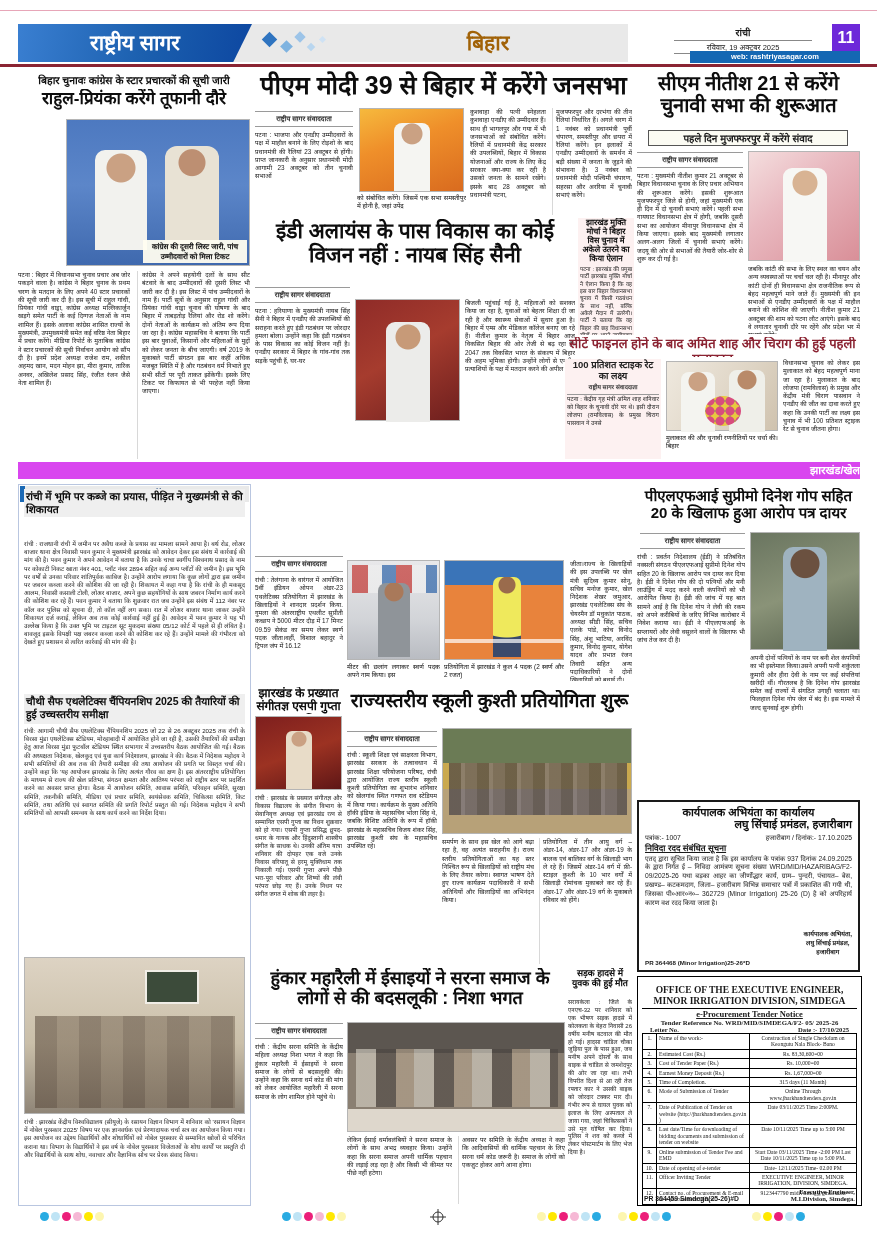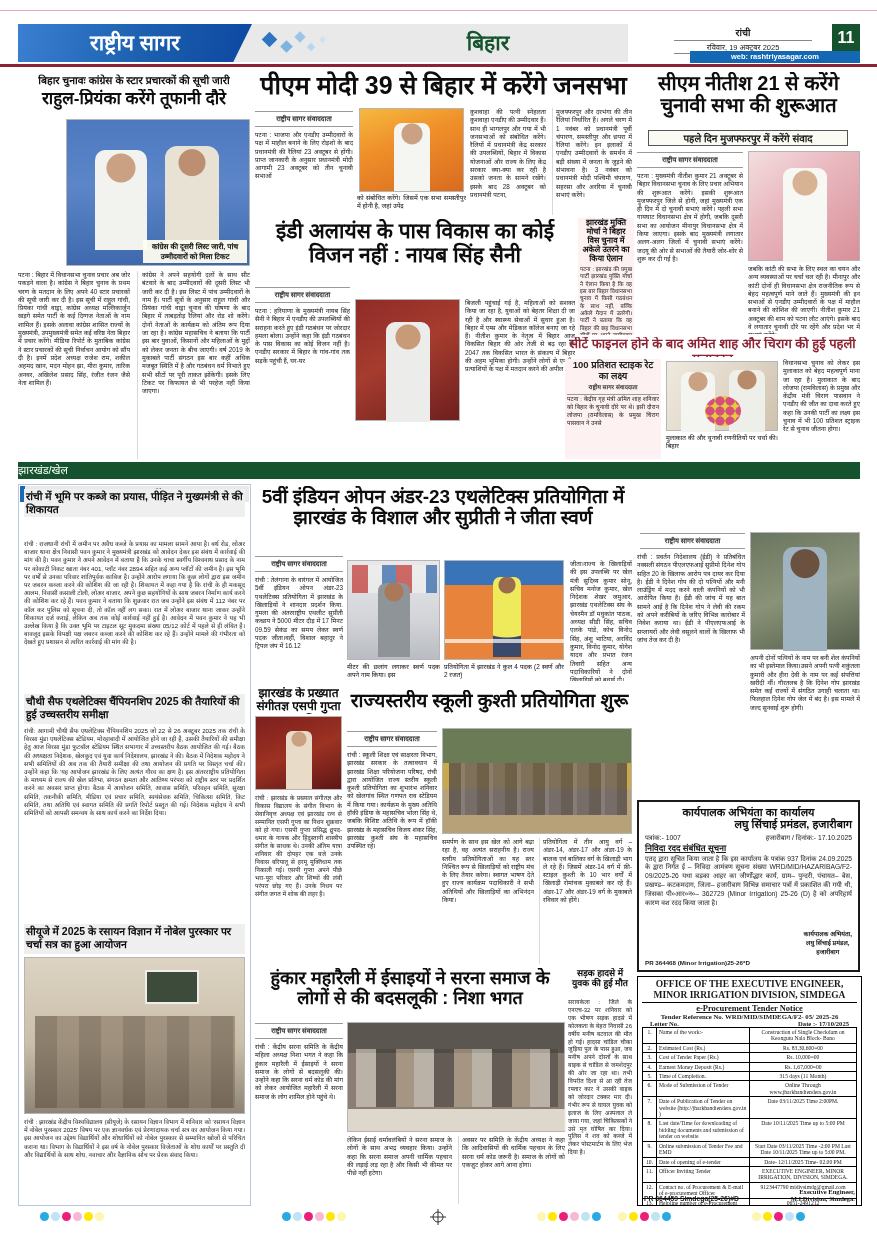--- a/index.html
+++ b/index.html
@@ -8,26 +8,26 @@
   .abs{position:absolute;box-sizing:border-box;overflow:hidden;}
   .bt{font-size:6.3px;line-height:1.32;text-align:justify;color:#222;}
   .hl{font-weight:bold;color:#0d0d0d;line-height:1.12;}
   .byline{font-size:6.8px;font-weight:bold;text-align:center;color:#333;
           border-bottom:1px solid #9a9a9a;padding:2px 0 3px 0;}
   .byline-top{border-top:1px solid #9a9a9a;}
   .cap{font-size:6.4px;font-weight:bold;line-height:1.3;text-align:justify;color:#111;}
   .photo{position:absolute;box-sizing:border-box;border:1px solid #b5b5b5;}
   .kicker{font-weight:bold;text-align:center;color:#111;}
   .subheadbar{border:1px solid #555;background:#fbfbf3;font-weight:bold;text-align:center;}
-  .secbar{background:#14532d;color:#fff;font-weight:normal;text-align:left;}
+  .secbar{background:#d946ef;color:#fff;font-weight:bold;text-align:right;}
   .dcol-head{background:#e9e9e9;color:#0d3a7a;font-weight:bold;text-align:center;
              border-left:5px solid #1b69b5;padding-left:48px;}
   .dcol-hl{font-weight:bold;background:#efefef;color:#0d0d0d;line-height:1.25;padding:1px 2px;}
   .tender-hi{border:2px solid #1a1a1a;background:#fff;padding:4px 6px;}
-  .tender-en{border:1.5px solid #000;background:#fff;padding:2px 4px;font-family:"Liberation Serif",serif;}
+  .tender-en{border:1.5px solid #000;background:#fff;padding:8px 4px;font-family:"Liberation Serif",serif;}
   .ten-office{font-weight:bold;text-align:center;font-size:9.5px;line-height:1.15;}
   .ten-notice{font-weight:bold;text-align:center;font-size:8.5px;text-decoration:underline;}
   .ten-ref{font-weight:bold;font-size:6.8px;text-align:center;}
   table.ten{border-collapse:collapse;width:100%;font-size:5.6px;line-height:1.15;}
   table.ten td{border:1px solid #000;padding:1px 2px;vertical-align:top;}
   table.ten td.no{width:9px;text-align:center;}
   table.ten td.lb{width:88px;}
   table.ten td.vl{text-align:center;}
   .pre{white-space:pre-line;}
   .dots{position:absolute;display:flex;gap:2px;}
@@ -46,27 +46,27 @@
       <div style="color:#fff;font-weight:bold;font-size:21px;text-align:center;line-height:38px;">राष्ट्रीय सागर</div>
     </div>
 
     <div class="abs" style="left:242px;top:6px;width:90px;height:28px;">
       <div class="abs" style="left:4px;top:4px;width:11px;height:11px;background:#2f74c0;transform:rotate(45deg);"></div>
       <div class="abs" style="left:22px;top:12px;width:9px;height:9px;background:#7fb3e0;transform:rotate(45deg);"></div>
       <div class="abs" style="left:36px;top:3px;width:8px;height:8px;background:#9cc4e8;transform:rotate(45deg);"></div>
       <div class="abs" style="left:48px;top:14px;width:6px;height:6px;background:#b9d6ef;transform:rotate(45deg);"></div>
       <div class="abs" style="left:60px;top:7px;width:5px;height:5px;background:#cfe2f4;transform:rotate(45deg);"></div>
     </div>
-    <div class="abs" style="left:380px;top:4px;width:180px;height:32px;font-weight:bold;font-size:21px;text-align:center;color:#14532d;">बिहार</div>
+    <div class="abs" style="left:380px;top:4px;width:180px;height:32px;font-weight:bold;font-size:21px;text-align:center;color:#a16207;">बिहार</div>
 
     <div class="abs" style="left:656px;top:2px;width:138px;height:34px;text-align:center;">
       <div style="font-weight:bold;font-size:9.5px;">रांची</div>
       <div style="border-top:1px solid #888;border-bottom:1px solid #888;font-size:7.5px;padding:1px 0;margin-top:1px;">रविवार, 19 अक्टूबर 2025</div>
     </div>
-    <div class="abs" style="left:814px;top:0;width:28px;height:28px;background:#14532d;color:#fff;font-weight:bold;font-size:16px;text-align:center;line-height:28px;">11</div>
+    <div class="abs" style="left:814px;top:0;width:28px;height:28px;background:#6d28d9;color:#fff;font-weight:bold;font-size:16px;text-align:center;line-height:28px;">11</div>
     <div class="abs" style="left:672px;top:27px;width:170px;height:12px;background:#1467b3;color:#fff;font-weight:bold;font-size:7.5px;text-align:center;line-height:12px;">web: rashtriyasagar.com</div>
   </div>
   <div class="abs" style="left:0;top:64px;width:877px;height:3px;background:#8a2433;"></div>
 
   <div class="abs kicker" style="left:18px;top:73px;width:232px;height:15px;font-size:10.5px;">बिहार चुनावः कांग्रेस के स्टार प्रचारकों की सूची जारी</div>
   <div class="abs hl" style="left:18px;top:89px;width:232px;height:26px;font-size:17px;text-align:center;">राहुल-प्रियंका करेंगे तूफानी दौरे</div>
   <div class="photo" style="left:66px;top:119px;width:184px;height:147px;background:linear-gradient(180deg,#4d79c0 0%,#5c86c9 45%,#3f69ae 100%);">
     <div class="abs" style="left:28px;top:30px;width:52px;height:100px;background:radial-gradient(circle at 50% 18%,#caa183 0 14px,#f2f2ee 15px 100%);border-radius:10px 10px 0 0;"></div>
     <div class="abs" style="left:98px;top:26px;width:54px;height:104px;background:radial-gradient(circle at 50% 16%,#bd8f72 0 13px,#e8e2d4 14px 100%);border-radius:12px 12px 0 0;"></div>
     <div class="abs cap" style="right:2px;bottom:2px;width:104px;background:rgba(255,253,240,0.95);padding:2px 3px;font-size:7.3px;text-align:center;">कांग्रेस की दूसरी लिस्ट जारी, पांच उम्मीदवारों को मिला टिकट</div>
@@ -121,28 +121,26 @@
   <div class="abs bt" style="left:783px;top:359px;width:77px;height:100px;">विधानसभा चुनाव को लेकर इस मुलाकात को बेहद महत्वपूर्ण माना जा रहा है। मुलाकात के बाद लोजपा (रामविलास) के प्रमुख और केंद्रीय मंत्री चिराग पासवान ने एनडीए की जीत का दावा करते हुए कहा कि उनकी पार्टी का लक्ष्य इस चुनाव में भी 100 प्रतिशत स्ट्राइक रेट से चुनाव जीतना होगा।</div>
 
   <div class="abs secbar" style="left:18px;top:462px;width:842px;height:17px;font-size:11px;line-height:17px;">झारखंड/खेल</div>
 
   <div class="abs" style="left:18px;top:484px;width:233px;height:722px;border:1px solid #b9c6e0;"></div>
   <div class="abs dcol-head" style="left:20px;top:486px;width:229px;height:16px;font-size:11px;line-height:16px;">डबल कॉलम न्यूज</div>
   <div class="abs dcol-hl" style="left:24px;top:489px;width:221px;height:28px;font-size:10.5px;">रांची में भूमि पर कब्जे का प्रयास, पीड़ित ने मुख्यमंत्री से की शिकायत</div>
   <div class="abs bt" style="left:24px;top:540px;width:221px;height:150px;font-size:6.2px;">रांची : राजधानी रांची में जमीन पर अवैध कब्जे के प्रयास का मामला सामने आया है। बर्थ रोड, लोअर बाजार थाना क्षेत्र निवासी पवन कुमार ने मुख्यमंत्री झारखंड को आवेदन देकर इस संबंध में कार्रवाई की मांग की है। पवन कुमार ने अपने आवेदन में बताया है कि उनके चाचा स्वर्गीय विश्वनाथ प्रसाद के नाम पर कोकाटी निकट खाता नंबर 401, प्लॉट नंबर 2894 सहित कई अन्य प्लॉटों की जमीन है। इस भूमि पर वर्षों से उनका परिवार शांतिपूर्वक काबिज है। उन्होंने आरोप लगाया कि कुछ लोगों द्वारा इस जमीन पर जबरन कब्जा करने की कोशिश की जा रही है। शिकायत में कहा गया है कि रांची के ही मकसूद आलम, निवासी कसाली टोली, लोअर बाजार, अपने कुछ सहयोगियों के साथ जबरन निर्माण कार्य करने की कोशिश कर रहे हैं। पवन कुमार ने बताया कि शुक्रवार रात जब उन्होंने इस संबंध में 112 नंबर पर कॉल कर पुलिस को सूचना दी, तो कॉल नहीं लग सका। रात में लोअर बाजार थाना जाकर उन्होंने शिकायत दर्ज कराई, लेकिन अब तक कोई कार्रवाई नहीं हुई है। आवेदन में पवन कुमार ने यह भी उल्लेख किया है कि उक्त भूमि पर टाइटल सूट मुकदमा संख्या 05/12 कोर्ट में पहले से ही लंबित है। बावजूद इसके विपक्षी पक्ष जबरन कब्जा करने की कोशिश कर रहे हैं। उन्होंने मामले की गंभीरता को देखते हुए प्रशासन से त्वरित कार्रवाई की मांग की है।</div>
   <div class="abs dcol-hl" style="left:24px;top:694px;width:221px;height:30px;font-size:10.5px;">चौथी सैफ एथलेटिक्स चैंपियनशिप 2025 की तैयारियों की हुई उच्चस्तरीय समीक्षा</div>
   <div class="abs bt" style="left:24px;top:727px;width:221px;height:193px;font-size:6.2px;">रांची: आगामी चौथी सैफ एथलेटिक्स चैंपियनशिप 2025 जो 22 से 26 अक्टूबर 2025 तक रांची के बिरसा मुंडा एथलेटिक्स स्टेडियम, मोरहाबादी में आयोजित होने जा रही है, उसकी तैयारियों की समीक्षा हेतु आज बिरसा मुंडा फुटबॉल स्टेडियम स्थित सभागार में उच्चस्तरीय बैठक आयोजित की गई। बैठक की अध्यक्षता निदेशक, खेलकूद एवं युवा कार्य निदेशालय, झारखंड ने की। बैठक में निदेशक महोदय ने सभी समितियों की अब तक की तैयारी समीक्षा की तथा आयोजन की प्रगति पर विस्तृत चर्चा की। उन्होंने कहा कि 'यह आयोजन झारखंड के लिए अत्यंत गौरव का क्षण है। इस अंतरराष्ट्रीय प्रतियोगिता के माध्यम से राज्य की खेल प्रतिभा, संगठन क्षमता और आतिथ्य परंपरा को राष्ट्रीय स्तर पर प्रदर्शित करने का अवसर प्राप्त होगा। बैठक में आयोजन समिति, आवास समिति, परिवहन समिति, सुरक्षा समिति, तकनीकी समिति, मीडिया एवं प्रचार समिति, स्वयंसेवक समिति, चिकित्सा समिति, किट समिति, तथा अतिथि एवं स्वागत समिति की प्रगति रिपोर्ट प्रस्तुत की गई। निदेशक महोदय ने सभी समितियों को आपसी समन्वय के साथ कार्य करने का निर्देश दिया।</div>
-  <div class="abs dcol-hl" style="left:24px;top:924px;width:221px;height:30px;font-size:10.5px;">सीयूजे में 2025 के रसायन विज्ञान में नोबेल पुरस्कार पर चर्चा सत्र का हुआ आयोजन</div>
   <div class="photo" style="left:24px;top:957px;width:221px;height:157px;background:linear-gradient(180deg,#ddd3c3 0%,#cabfa9 55%,#8f8577 100%);">
     <div class="abs" style="left:120px;top:12px;width:54px;height:34px;background:#3c4b3a;border:2px solid #f0ede6;"></div>
     <div class="abs" style="left:10px;top:58px;width:200px;height:92px;background:repeating-linear-gradient(90deg,#5a4a3c 0 22px,#7a6a58 22px 44px);opacity:0.55;"></div>
   </div>
   <div class="abs bt" style="left:24px;top:1118px;width:221px;height:84px;font-size:6.2px;">रांची : झारखंड केंद्रीय विश्वविद्यालय (सीयूजे) के रसायन विज्ञान विभाग में शनिवार को 'रसायन विज्ञान में नोबेल पुरस्कार 2025' विषय पर एक ज्ञानवर्धक एवं प्रेरणादायक चर्चा सत्र का आयोजन किया गया। इस आयोजन का उद्देश्य विद्यार्थियों और शोधार्थियों को नोबेल पुरस्कार से सम्मानित खोजों से परिचित कराना था। विभाग के विद्यार्थियों ने इस वर्ष के नोबेल पुरस्कार विजेताओं के शोध कार्यों पर प्रस्तुति दी और विद्यार्थियों के साथ शोध, नवाचार और वैज्ञानिक सोच पर प्रेरक संवाद किया।</div>
 
-  <div class="abs hl" style="left:258px;top:486px;width:370px;height:64px;font-size:19px;text-align:center;">5वीं इंडियन ओपन अंडर-23 एथलेटिक्स प्रतियोगिता में झारखंड के विशाल और सुप्रीती ने जीता स्वर्ण</div>
   <div class="abs byline byline-top" style="left:255px;top:556px;width:88px;">राष्ट्रीय सागर संवाददाता</div>
   <div class="abs bt" style="left:255px;top:576px;width:88px;height:102px;">रांची : तेलंगाना के वारंगल में आयोजित 5वीं इंडियन ओपन अंडर-23 एथलेटिक्स प्रतियोगिता में झारखंड के खिलाड़ियों ने शानदार प्रदर्शन किया. गुमला की अंतरराष्ट्रीय एथलीट सुप्रीती कच्छप ने 5000 मीटर दौड़ में 17 मिनट 09.59 सेकंड का समय लेकर स्वर्ण पदक जीता।वहीं, विशाल बहादुर ने ट्रिपल जंप में 16.12</div>
   <div class="photo" style="left:347px;top:560px;width:93px;height:100px;background:linear-gradient(180deg,#e8e8ea 0%,#d2d4d8 60%,#b9bcc2 100%);">
     <div class="abs" style="left:4px;top:4px;width:85px;height:28px;background:repeating-linear-gradient(90deg,#c2332f 0 16px,#efefef 16px 30px,#2b62a8 30px 44px);opacity:0.7;"></div>
     <div class="abs" style="left:30px;top:22px;width:32px;height:74px;background:radial-gradient(circle at 50% 12%,#a9795a 0 9px,#8f9499 10px 100%);border-radius:8px 8px 0 0;"></div>
   </div>
   <div class="photo" style="left:444px;top:560px;width:120px;height:100px;background:linear-gradient(180deg,#3a74b8 0 24px,#e8833c 24px 100%);">
     <div class="abs" style="left:48px;top:16px;width:28px;height:80px;background:radial-gradient(circle at 50% 10%,#9a6b4c 0 8px,#efe95c 9px 52px,#3b4a6b 53px 100%);border-radius:7px 7px 0 0;"></div>
     <div class="abs" style="left:0;top:78px;width:120px;height:4px;background:#fff;opacity:0.7;"></div>
   </div>
@@ -171,20 +169,21 @@
   <div class="photo" style="left:347px;top:1022px;width:218px;height:110px;background:linear-gradient(180deg,#5c5650 0 30px,#8a7f72 30px 100%);">
     <div class="abs" style="left:8px;top:26px;width:202px;height:58px;background:repeating-linear-gradient(90deg,#d9d4c8 0 20px,#4a4440 20px 40px,#b7a58e 40px 58px);opacity:0.6;"></div>
     <div class="abs" style="left:0;bottom:0;width:218px;height:22px;background:#f2ede2;opacity:0.8;"></div>
   </div>
   <div class="abs bt" style="left:347px;top:1136px;width:105px;height:68px;">लेकिन ईसाई धर्मावलंबियों ने सरना समाज के लोगों के साथ अभद्र व्यवहार किया। उन्होंने कहा कि सरना समाज अपनी धार्मिक पहचान की लड़ाई लड़ रहा है और किसी भी कीमत पर पीछे नहीं हटेगा।</div>
   <div class="abs bt" style="left:458px;top:1136px;width:107px;height:68px;border-left:1px solid #d8d8d8;padding-left:3px;">अवसर पर समिति के केंद्रीय अध्यक्ष ने कहा कि आदिवासियों की धार्मिक पहचान के लिए सरना धर्म कोड जरूरी है। समाज के लोगों को एकजुट होकर आगे आना होगा।</div>
 
   <div class="abs hl" style="left:568px;top:968px;width:64px;height:28px;font-size:9px;text-align:center;">सड़क हादसे में युवक की हुई मौत</div>
   <div class="abs bt" style="left:568px;top:999px;width:64px;height:205px;font-size:6px;">सरायकेला : जिले के एनएच-32 पर शनिवार को एक भीषण सड़क हादसे में कोलकता के बेहरा निवासी 26 वर्षीय मनीष बटवाल की मौत हो गई। हादसा चांडिल चौका जुड़िया पुल के पास हुआ, जब मनीष अपने दोस्तों के साथ बाइक से चांडिल से जमशेदपुर की ओर जा रहा था। तभी विपरीत दिशा से आ रही तेज रफ्तार कार ने उसकी बाइक को जोरदार टक्कर मार दी। गंभीर रूप से घायल युवक को इलाज के लिए अस्पताल ले जाया गया, जहां चिकित्सकों ने उसे मृत घोषित कर दिया। पुलिस ने शव को कब्जे में लेकर पोस्टमार्टम के लिए भेज दिया है।</div>
 
+  <div class="abs hl" style="left:637px;top:488px;width:223px;height:40px;font-size:15px;text-align:center;">पीएलएफआई सुप्रीमो दिनेश गोप सहित 20 के खिलाफ हुआ आरोप पत्र दायर</div>
   <div class="abs byline byline-top" style="left:640px;top:533px;width:105px;">राष्ट्रीय सागर संवाददाता</div>
   <div class="photo" style="left:750px;top:532px;width:110px;height:118px;background:linear-gradient(160deg,#6a7560 0%,#8a9378 50%,#55604c 100%);">
     <div class="abs" style="left:32px;top:14px;width:44px;height:104px;background:radial-gradient(circle at 50% 16%,#6b5140 0 14px,#9fb3c0 15px 100%);border-radius:10px 10px 0 0;"></div>
   </div>
   <div class="abs bt" style="left:637px;top:553px;width:108px;height:240px;">रांची : प्रवर्तन निदेशालय (ईडी) ने प्रतिबंधित नक्सली संगठन पीएलएफआई सुप्रीमो दिनेश गोप सहित 20 के खिलाफ आरोप पत्र दायर कर दिया है। ईडी ने दिनेश गोप की दो पत्नियों और मनी लाउंड्रिंग में मदद करने वाली कंपनियों को भी आरोपित किया है। ईडी की जांच में यह बात सामने आई है कि दिनेश गोप ने लेवी की रकम को अपने करीबियों के जरिए विभिन्न कारोबार में निवेश कराया था। ईडी ने पीएलएफआई के सप्लायरों और लेवी वसूलने वालों के खिलाफ भी जांच तेज कर दी है।</div>
   <div class="abs bt" style="left:750px;top:654px;width:110px;height:139px;">अपनी दोनों पत्नियों के नाम पर बनी शेल कंपनियों का भी इस्तेमाल किया।उसने अपनी पत्नी शकुंतला कुमारी और हीरा देवी के नाम पर कई संपत्तियां खरीदी थीं। गौरतलब है कि दिनेश गोप झारखंड समेत कई राज्यों में संगठित उगाही चलाता था। फिलहाल दिनेश गोप जेल में बंद है। इस मामले में जल्द सुनवाई शुरू होगी।</div>
 
   <div class="abs tender-hi" style="left:637px;top:800px;width:223px;height:172px;">
     <div class="hl" style="font-size:11px;text-align:center;">कार्यपालक अभियंता का कार्यालय</div>
     <div class="hl" style="font-size:11px;text-align:right;">लघु सिंचाई प्रमंडल, हजारीबाग</div>

